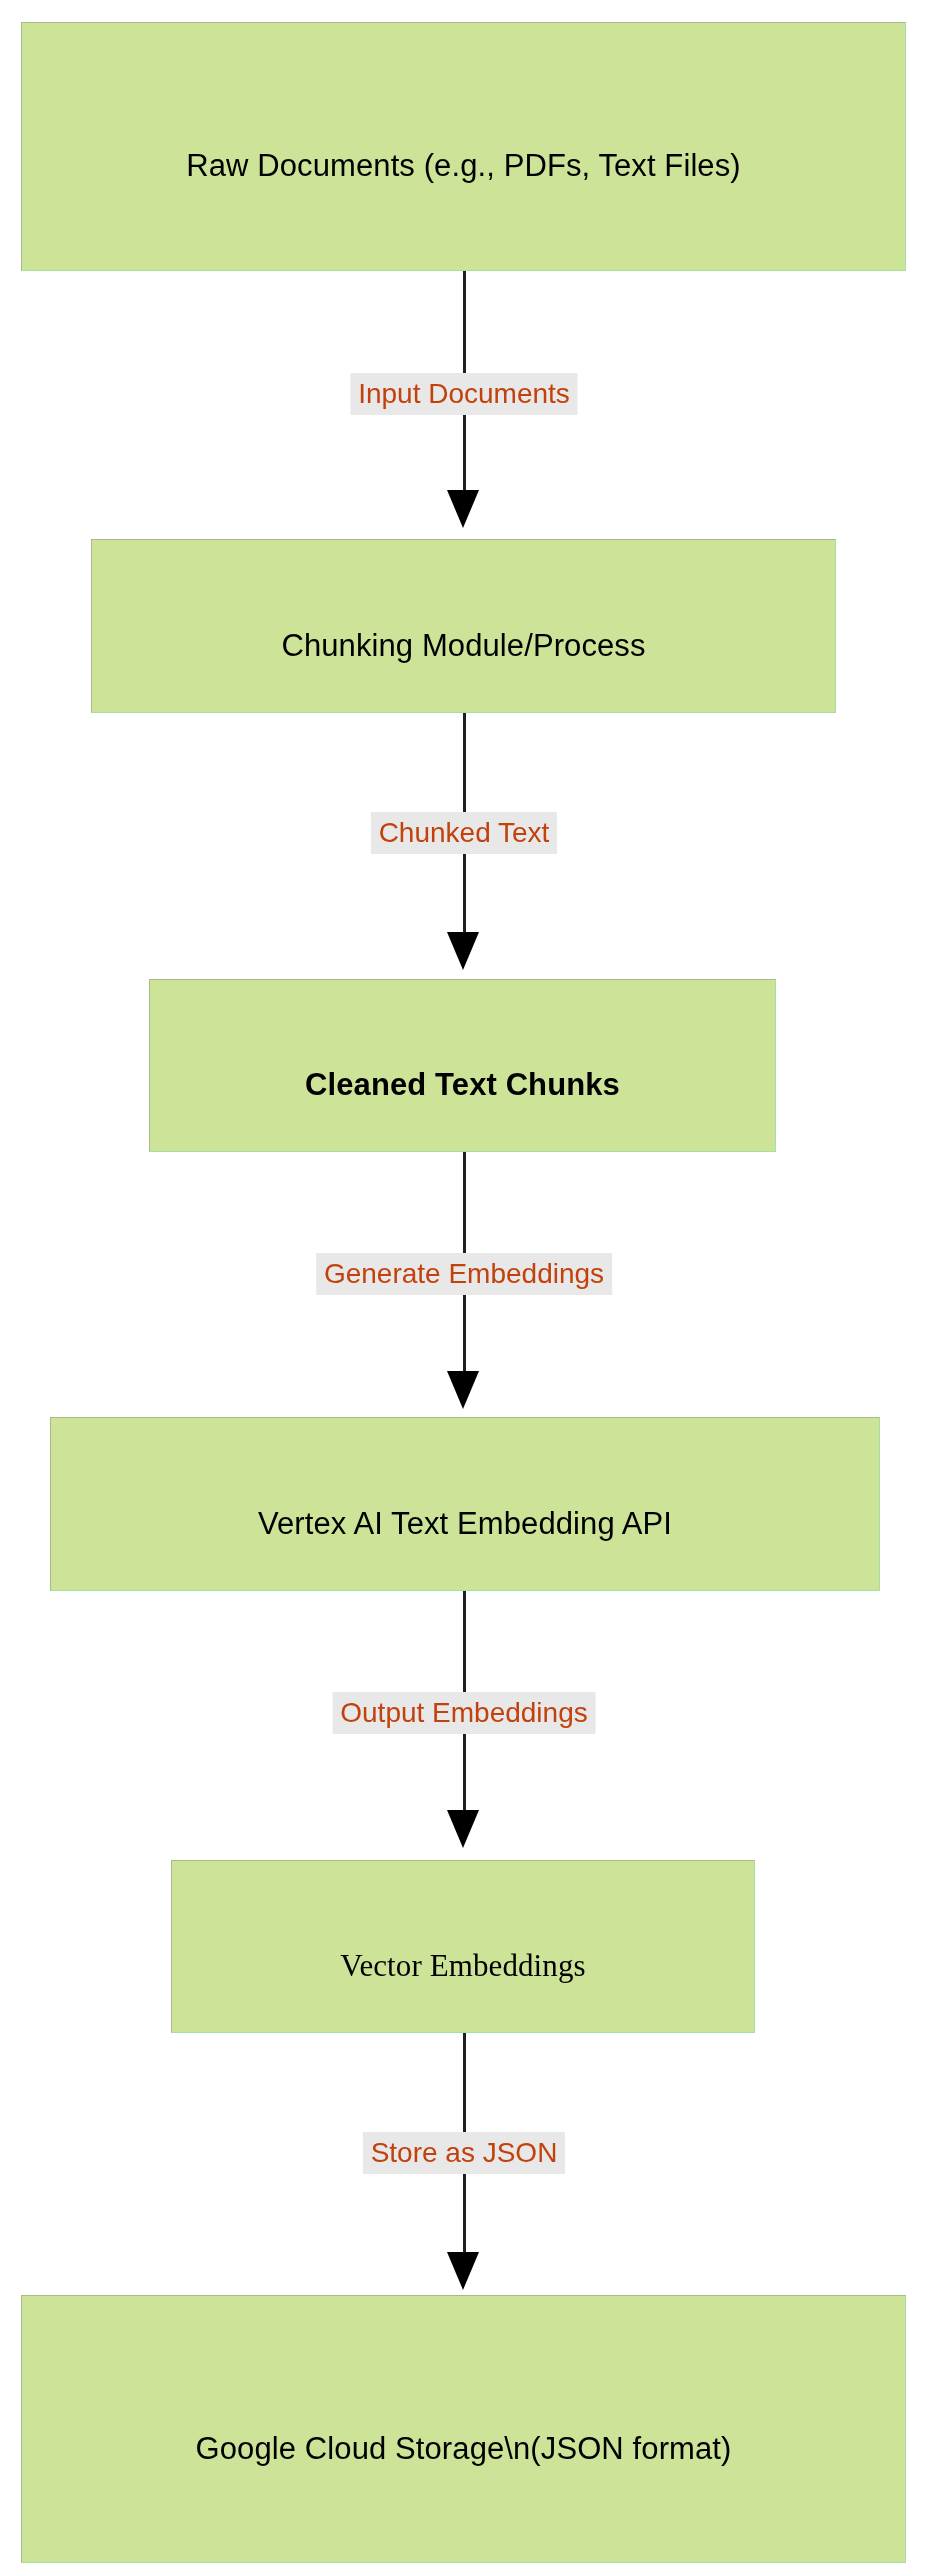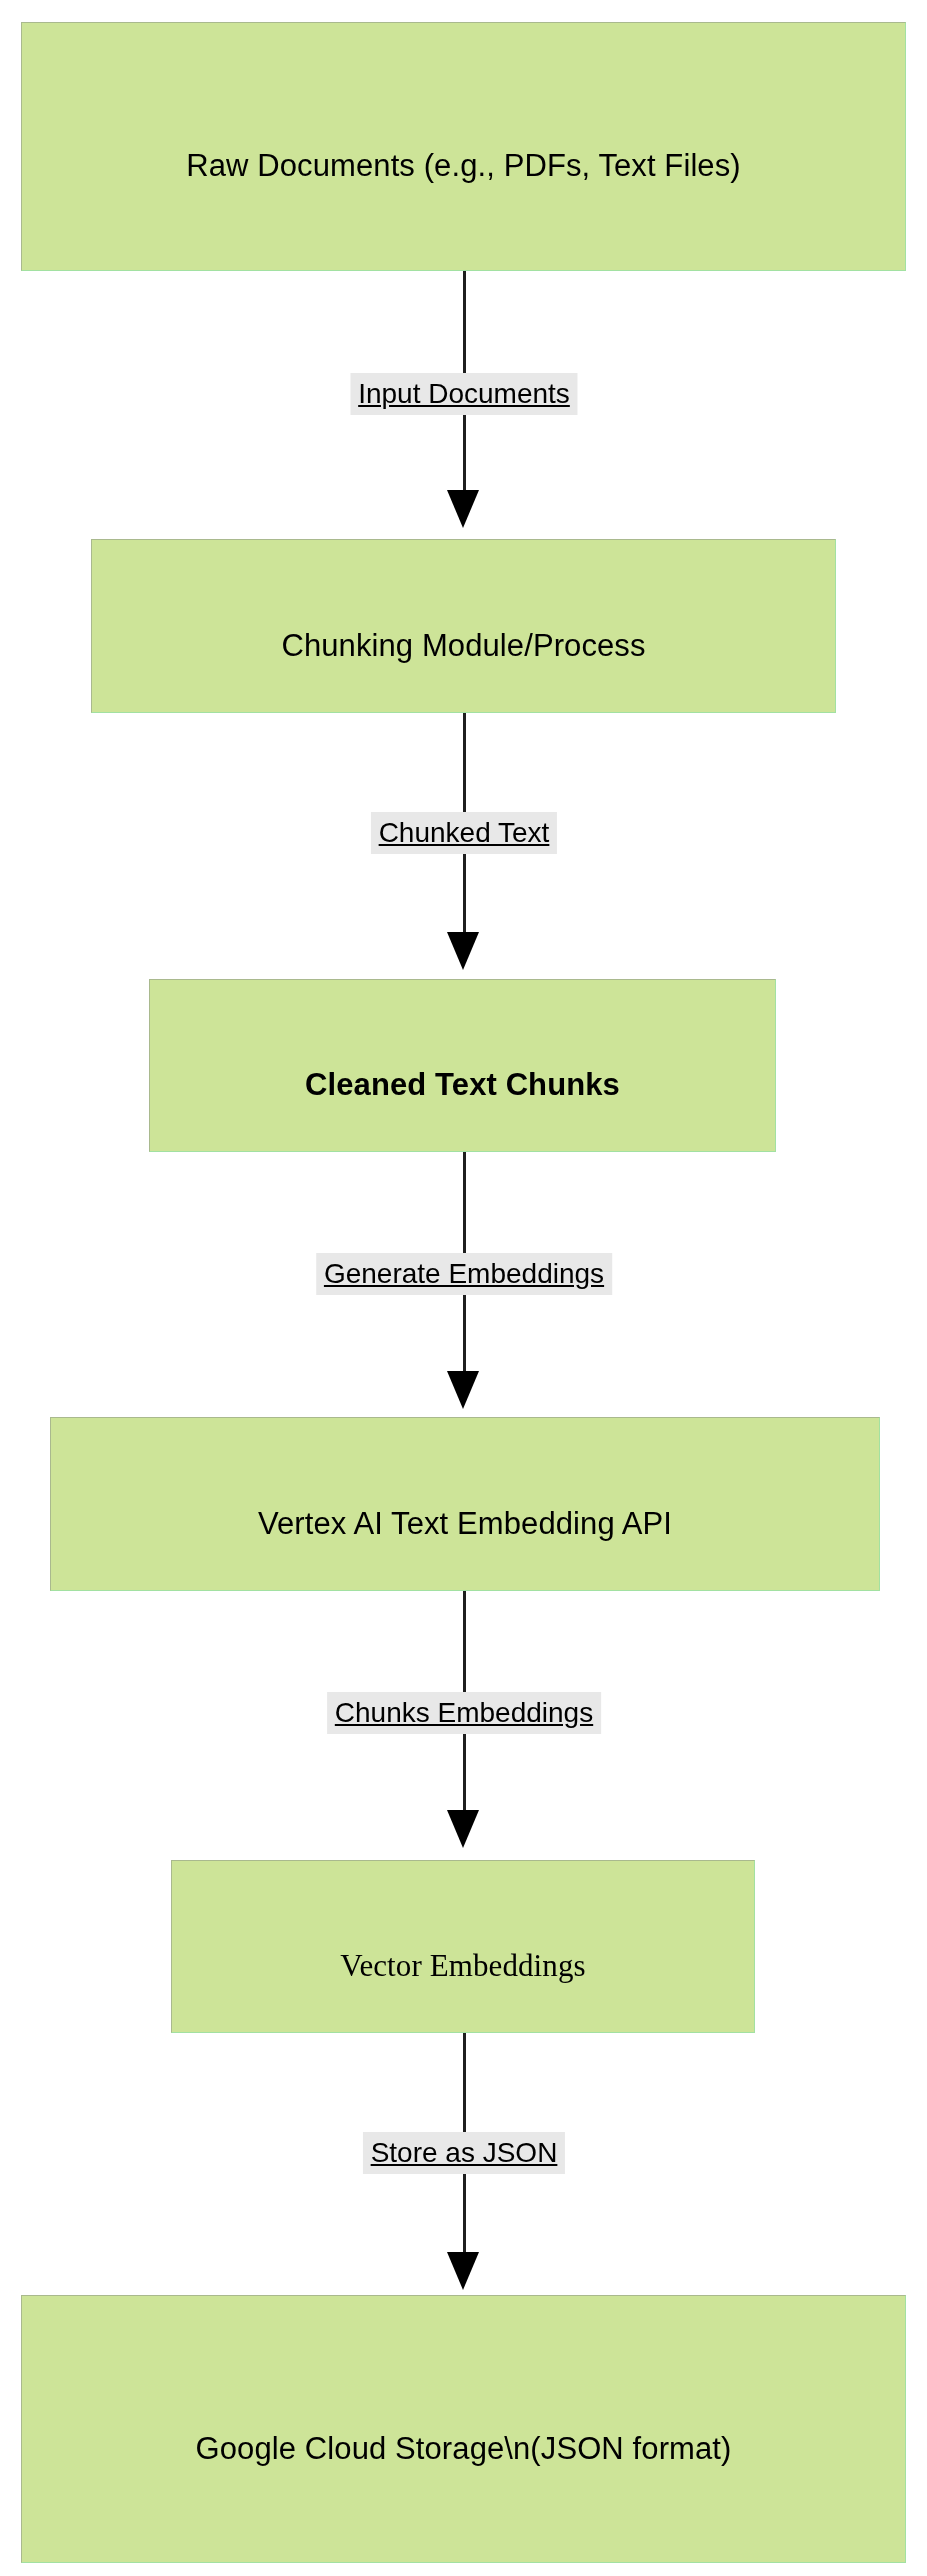--- a/index.html
+++ b/index.html
@@ -82,30 +82,29 @@
   #edge-1-arrow { top: 490px; }
   #edge-2-arrow { top: 932px; }
   #edge-3-arrow { top: 1371px; }
   #edge-4-arrow { top: 1810px; }
   #edge-5-arrow { top: 2252px; }
 
   
   .edge-label {
     position: absolute;
     background: #e8e8e8;
-    color: #000000;
+    color: #c2410c;
     font-size: 28px;
     line-height: 1.18;
     padding: 3.9px 7.7px 5px 7.7px;
     white-space: nowrap;
     z-index: 3;
     transform: translateX(-50%);
     left: 464px;
     text-align: center;
-    text-decoration: underline;
   }
 
   #edge-label-input-documents   { top: 373px;  }
   #edge-label-chunked-text      { top: 812px; }
   #edge-label-generate-embeddings { top: 1253px; }
   #edge-label-output-embeddings { top: 1692px; }
   #edge-label-store-as-json     { top: 2132px; }
 </style>
 </head>
 <body>
@@ -135,21 +134,21 @@
   <div class="edge-line" id="edge-3-line"></div>
   <div class="edge-arrowhead" id="edge-3-arrow"></div>
   <div class="edge-label" id="edge-label-generate-embeddings">Generate Embeddings</div>
 
   <div class="node" id="node-vertex-ai-api">
     <span class="node-label">Vertex AI Text Embedding API</span>
   </div>
 
   <div class="edge-line" id="edge-4-line"></div>
   <div class="edge-arrowhead" id="edge-4-arrow"></div>
-  <div class="edge-label" id="edge-label-output-embeddings">Chunks Embeddings</div>
+  <div class="edge-label" id="edge-label-output-embeddings">Output Embeddings</div>
 
   <div class="node" id="node-vector-embeddings">
     <span class="node-label">Vector Embeddings</span>
   </div>
 
   <div class="edge-line" id="edge-5-line"></div>
   <div class="edge-arrowhead" id="edge-5-arrow"></div>
   <div class="edge-label" id="edge-label-store-as-json">Store as JSON</div>
 
   <div class="node" id="node-cloud-storage">

